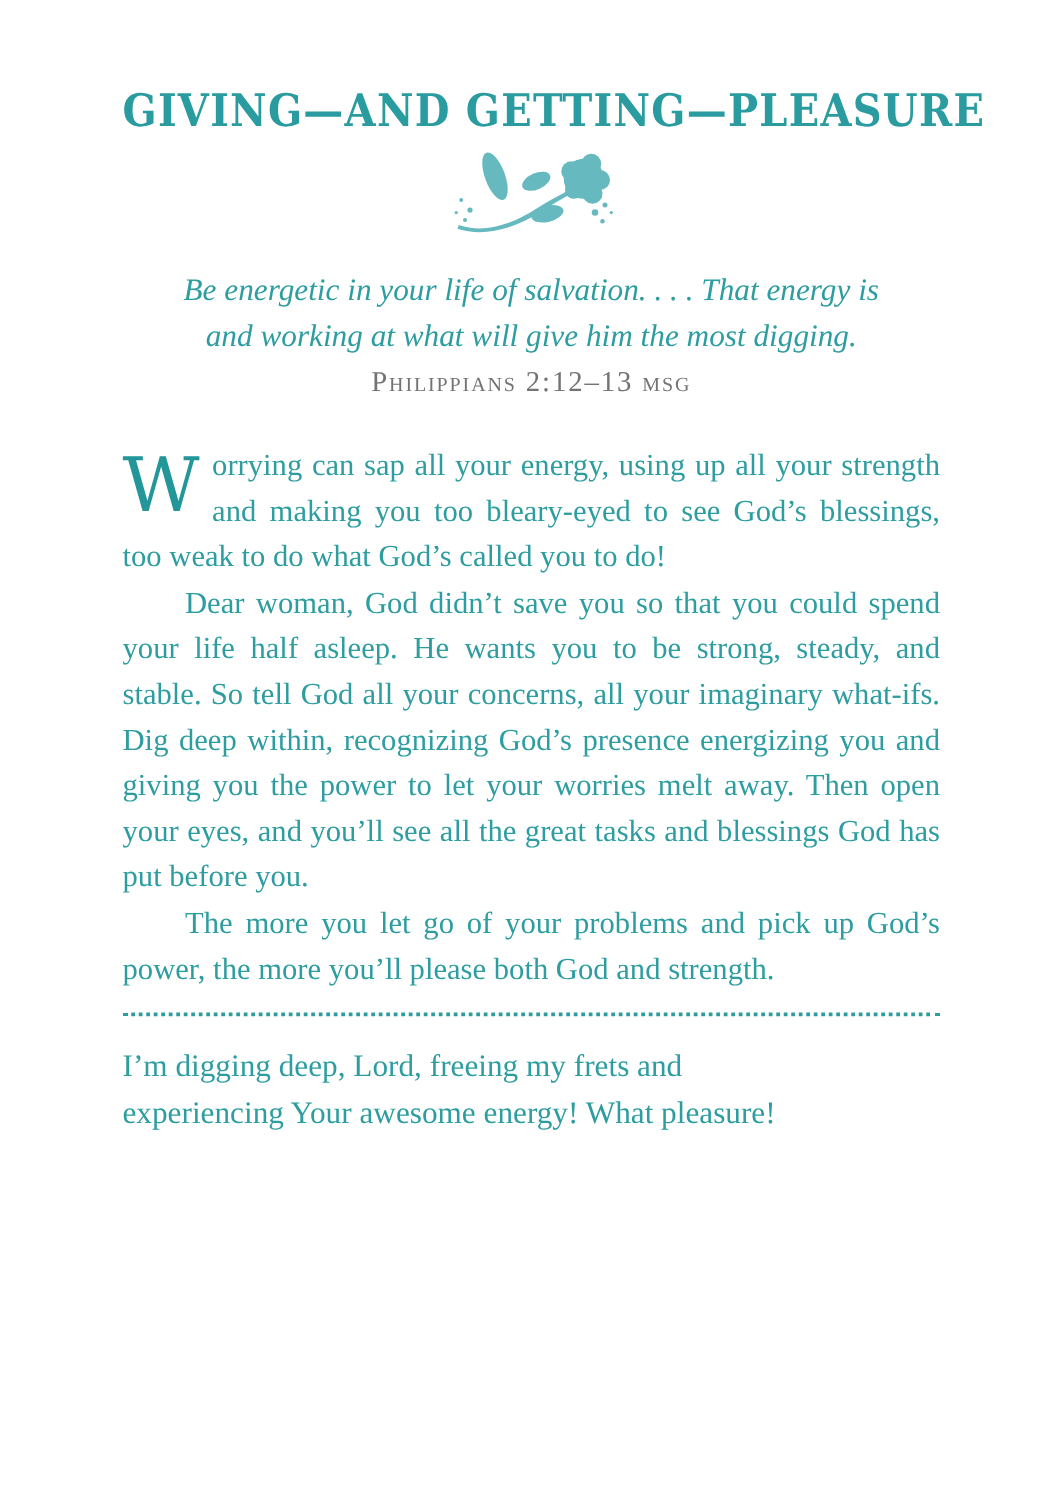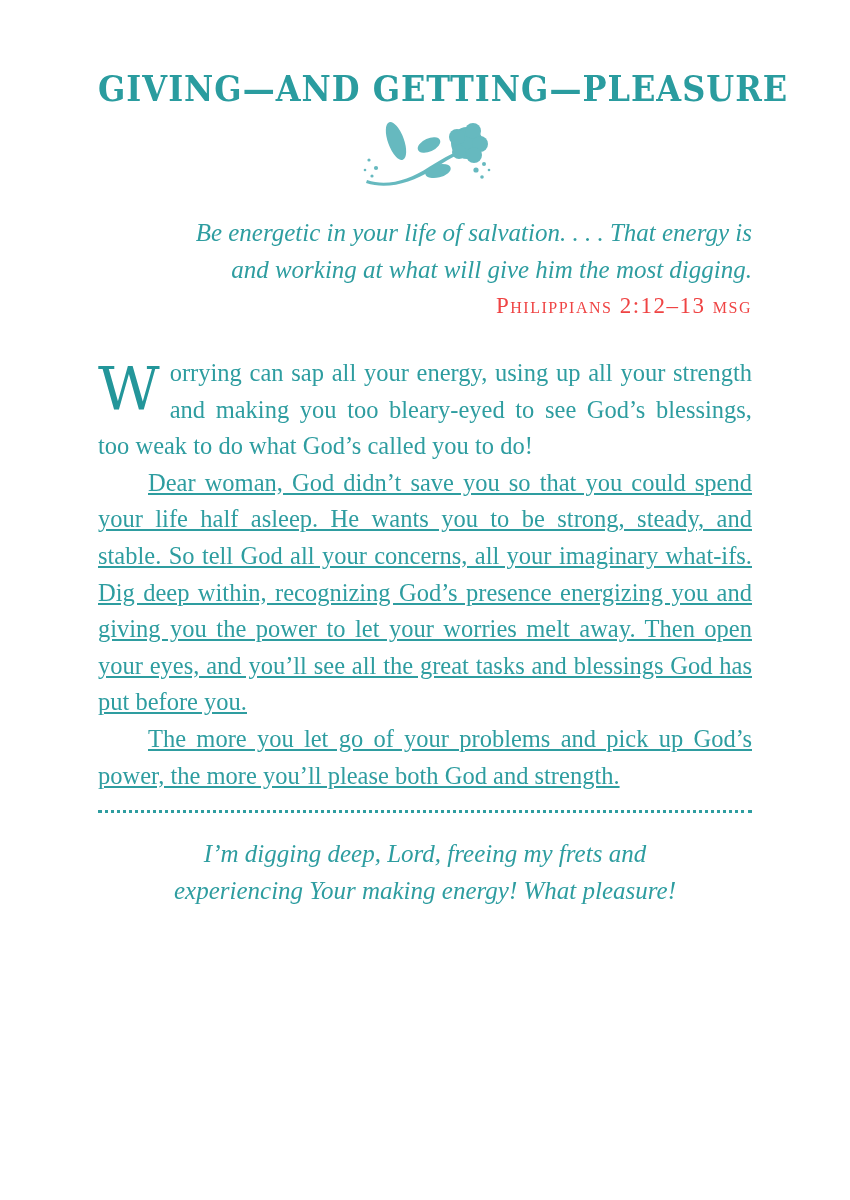--- a/index.html
+++ b/index.html
@@ -36,61 +36,60 @@
     transform-origin: center top;
     white-space: nowrap;
   }
   .ornament-wrap {
     margin-top: 12px;
     height: 72px;
     text-align: center;
   }
   .scripture {
     margin-top: 24px;
-    text-align: right;
+    text-align: center;
     font-style: italic;
     font-size: 25px;
     line-height: 37px;
     color: #2e9da0;
   }
   .scripture-ref {
     margin-top: 3px;
-    text-align: right;
+    text-align: center;
     font-variant: small-caps;
     letter-spacing: 1.5px;
     font-size: 23px;
     line-height: 30px;
-    color: #ef4444;
+    color: #737373;
   }
   .body-text {
     margin-top: 34px;
     font-size: 24.5px;
     line-height: 36.6px;
     text-align: justify;
     color: #2e9da0;
   }
   .body-text p { margin: 0; }
-  .body-text p.indented { text-indent: 50px; text-decoration: underline; }
+  .body-text p.indented { text-indent: 50px; }
   .dropcap {
     float: left;
     font-family: "DejaVu Serif", serif;
     font-size: 60px;
     line-height: 52px;
     padding: 8px 10px 0 0;
     color: #23969a;
   }
   .dotted-divider {
     margin-top: 16px;
     height: 0;
     border-top: 3px dotted #2e9da0;
   }
   .prayer {
     margin-top: 22px;
-    text-align: center;
-    font-style: italic;
+    text-align: left;
     font-size: 25px;
     line-height: 37px;
     color: #2e9da0;
   }
   .page-number {
     position: absolute;
     left: 98px;
     top: 1114px;
     font-size: 20px;
     color: #4a4a4a;
@@ -149,19 +148,19 @@
     <div class="body-text">
       <p><span class="dropcap">W</span><span>orrying can sap all your energy, using up all your strength and making you too bleary-eyed to see God’s blessings, too weak to do what God’s called you to do!</span></p>
       <p class="indented">Dear woman, God didn’t save you so that you could spend your life half asleep. He wants you to be strong, steady, and stable. So tell God all your concerns, all your imaginary what-ifs. Dig deep within, recognizing God’s presence energizing you and giving you the power to let your worries melt away. Then open your eyes, and you’ll see all the great tasks and blessings God has put before you.</p>
       <p class="indented">The more you let go of your problems and pick up God’s power, the more you’ll please both God and strength.</p>
     </div>
 
     <div class="dotted-divider"></div>
 
     <div class="prayer">
       <div>I’m digging deep, Lord, freeing my frets and</div>
-      <div>experiencing Your making energy! What pleasure!</div>
+      <div>experiencing Your awesome energy! What pleasure!</div>
     </div>
 
   </div>
 
   <div class="page-number">8</div>
 </div>
 
 </body></html>

